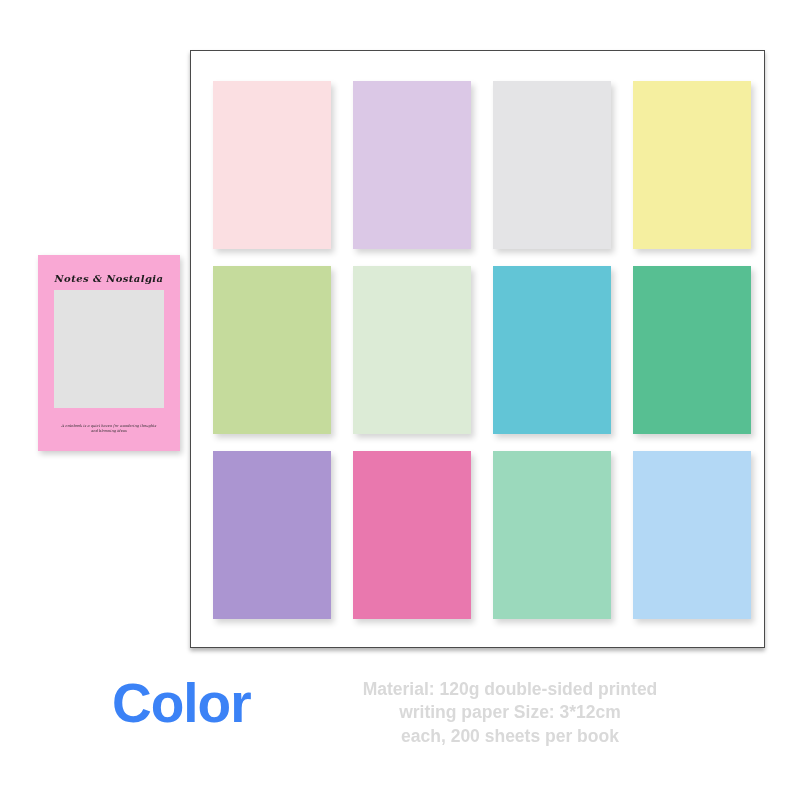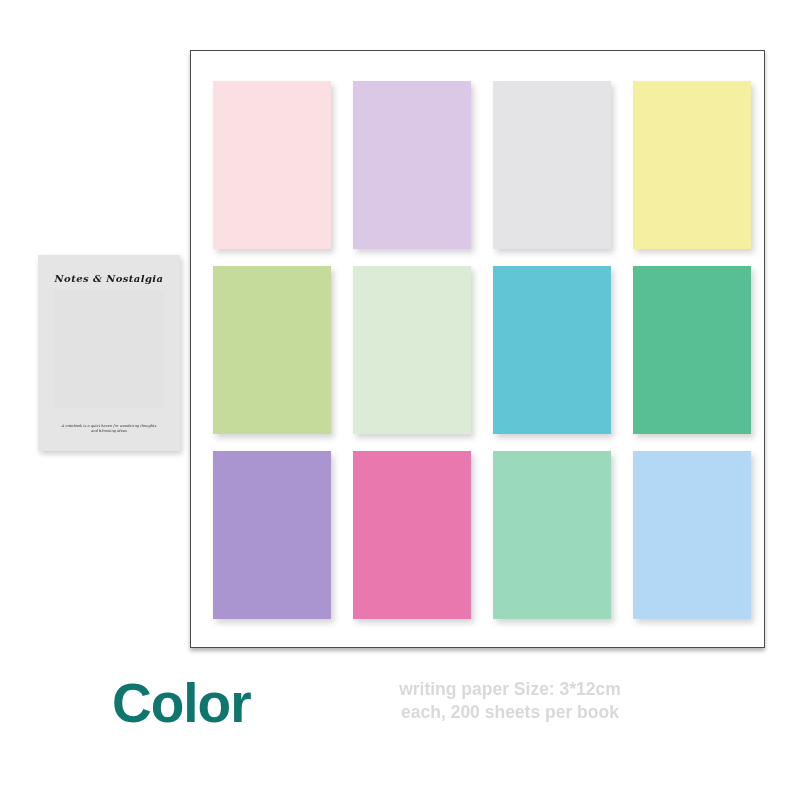--- a/index.html
+++ b/index.html
@@ -130,25 +130,26 @@
       <div class="swatch-card" style="background: rgb(220, 235, 214);"></div>
       <div class="swatch-card" style="background: rgb(98, 197, 214);"></div>
       <div class="swatch-card" style="background: rgb(87, 191, 146);"></div>
       <div class="swatch-card" style="background: rgb(171, 149, 209);"></div>
       <div class="swatch-card" style="background: rgb(233, 120, 174);"></div>
       <div class="swatch-card" style="background: rgb(155, 217, 188);"></div>
       <div class="swatch-card" style="background: rgb(179, 216, 245);"></div>
     </div>
 </div>
 
-<div id="notebook-cover" style="background: #e5e5e5;">
+<div id="notebook-cover" style="background: #f9a8d4;">
   <div id="cover-title">Notes &amp; Nostalgia</div>
   <div id="cover-panel" style="background: rgb(226, 226, 226);"></div>
   <div id="cover-tagline">A notebook is a quiet haven for wandering thoughts and blooming ideas</div>
 </div>
 
 <div id="caption-area">
-  <div id="color-heading" style="color: #0f766e;">Color</div>
+  <div id="color-heading" style="color: #3b82f6;">Color</div>
   <div id="spec-block" style="color: rgb(217, 217, 217);">
+      <span class="spec-line">Material: 120g double-sided printed</span>
       <span class="spec-line">writing paper Size: 3*12cm</span>
       <span class="spec-line">each, 200 sheets per book</span>
     </div>
 </div>
 
 </body></html>

